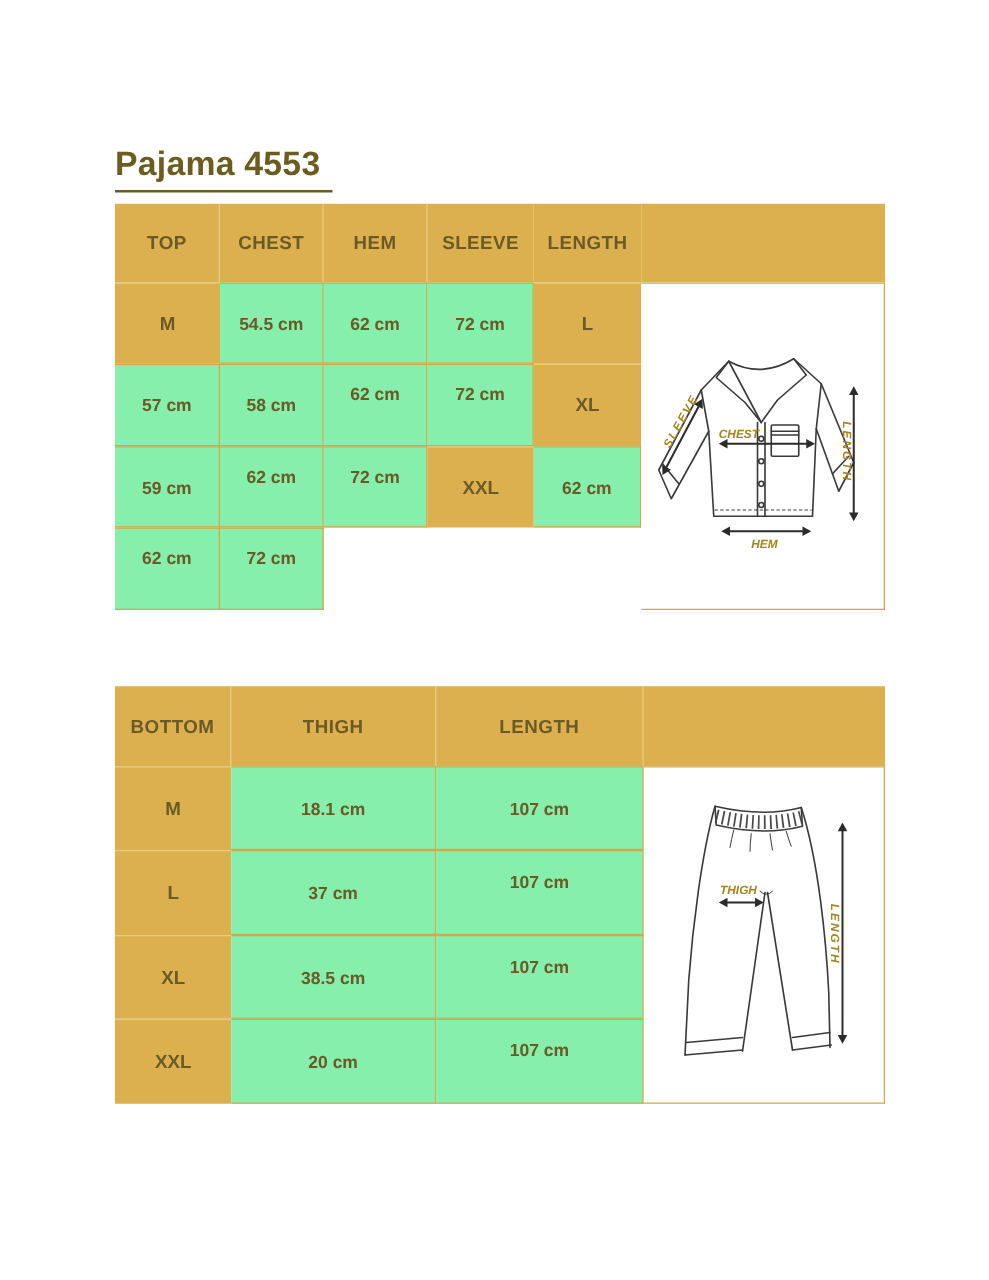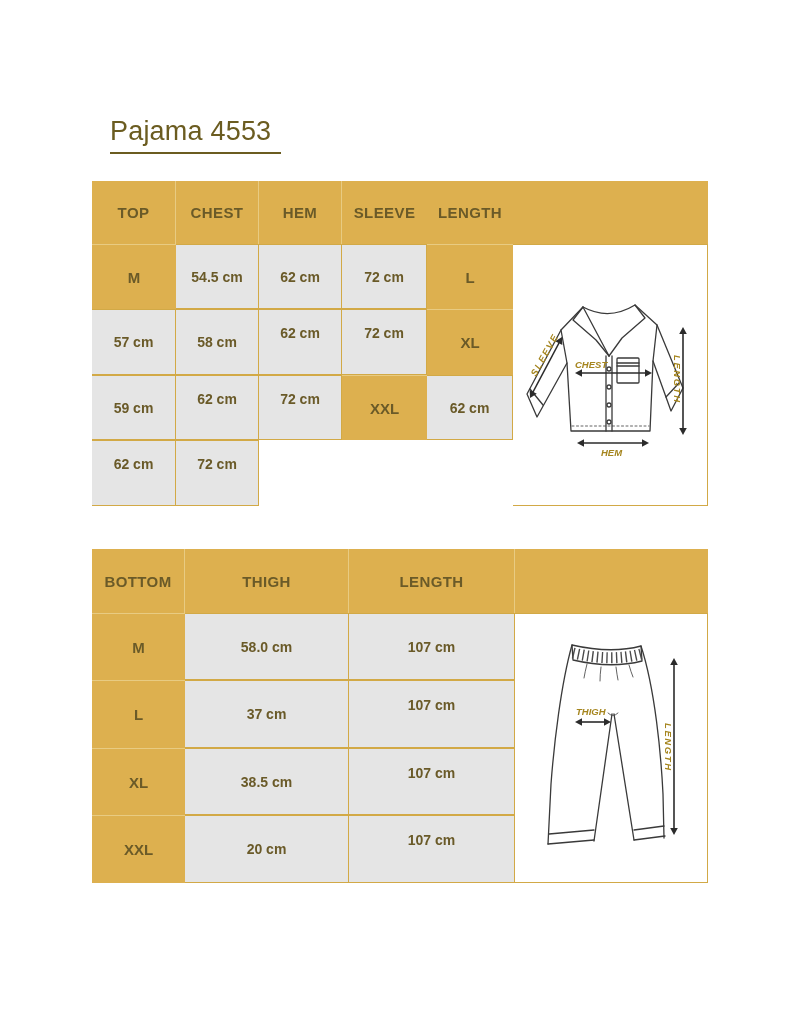--- a/index.html
+++ b/index.html
@@ -2,40 +2,40 @@
 <html><head>
 <meta charset="utf-8">
 <style>
   html,body{margin:0;padding:0;}
   body{
     width:791px;height:1024px;position:relative;overflow:hidden;
     background:#ffffff;
     font-family:"Liberation Sans", sans-serif;
   }
   .page-title{
-    position:absolute;left:110px;top:116px;margin:0;
-    font-size:27px;font-weight:normal;color:#6b5c20;
+    position:absolute;left:92px;top:116px;margin:0;
+    font-size:27px;font-weight:bold;color:#6b5c20;
     padding:0 10px 5px 0;border-bottom:2.5px solid #6b5c20;
     letter-spacing:0.2px;
   }
   .size-table{
     position:absolute;left:92px;display:grid;
   }
-  .t1{top:181px;grid-template-columns:84px 83px 83px 85px 86px 195px;
+  .t1{top:163px;grid-template-columns:84px 83px 83px 85px 86px 195px;
       grid-template-rows:63px 65px 66px 65px 66px;}
   .t2{top:529px;grid-template-columns:93px 164px 166px 193px;
       grid-template-rows:64px 67px 68px 67px 68px;margin-top:20px;}
   .cell{
     display:flex;align-items:center;justify-content:center;
     box-sizing:border-box;font-weight:bold;color:#6a5a28;
   }
   .hcell{background:#ddb04f;font-size:15px;letter-spacing:0.4px;}
   .sep{border-right:1px solid #e8cb82;}
   .scell{background:#ddb04f;font-size:15px;border-top:1px solid #e8cb82;}
-  .dcell{background:#e5e5e5;font-size:14px;
+  .dcell{background:#86efac;font-size:14px;
          border-right:1px solid #d2a946;border-bottom:1px solid #d2a946;border-top:1px solid #d2a946;}
   .dcell.first{border-left:none;}
   .icell{background:#ffffff;position:relative;
          border-right:1px solid #d2a946;border-bottom:1px solid #d2a946;border-top:1px solid #d2a946;
          grid-column:-2 / -1;}
   .span4{grid-row:2 / span 4;}
   .lift{position:relative;top:-9px;}
   .diagram{position:absolute;left:0;top:0;}
   .dlabel{font-size:9.5px;font-weight:bold;font-style:italic;fill:#a5851e;}
   .dlabel.spread{letter-spacing:1.6px;}
@@ -179,21 +179,21 @@
     </div>
   <div class="cell hcell sep">
       <span>LENGTH</span>
     </div>
   <div class="cell hcell"></div>
 
   <div class="cell scell">
       <span>M</span>
     </div>
   <div class="cell dcell first">
-      <span>58.0 cm</span>
+      <span>18.1 cm</span>
     </div>
   <div class="cell dcell">
       <span>107 cm</span>
     </div>
 
   <div class="cell icell span4">
     <svg class="diagram" width="193" height="270" viewBox="0 0 193 270" xmlns="http://www.w3.org/2000/svg">
       <g class="outline">
         <path d="M57,31 Q96,40 126,32 L127,47 Q96,55 58,46 Z"></path>
         <path d="M58,39 Q96,48 126,40" fill="none" stroke="#4a4a4a" stroke-width="11" stroke-dasharray="1.4 3.4" stroke-linecap="butt"></path>

